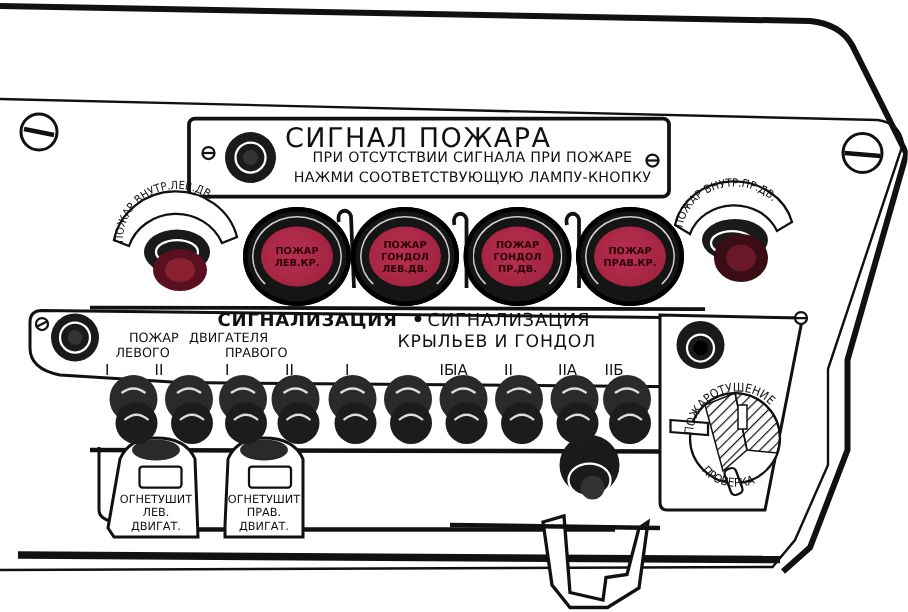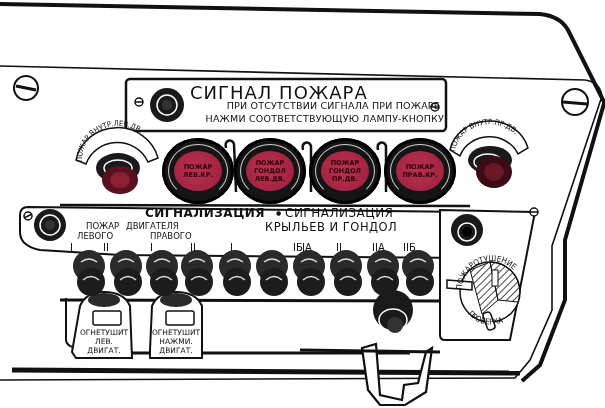--- a/index.html
+++ b/index.html
@@ -1,20 +1,20 @@
 <!DOCTYPE html>
 <html><head>
 <meta charset="utf-8">
 <style>
   html,body{margin:0;padding:0;background:#fff;}
   body{width:605px;height:408px;position:relative;overflow:hidden;font-family:"DejaVu Sans",sans-serif;}
   .abs{position:absolute;}
   svg text{font-family:"DejaVu Sans Condensed","DejaVu Sans",sans-serif;fill:#111;}
   .lbl{position:absolute;font-family:"DejaVu Sans",sans-serif;color:#111;white-space:nowrap;line-height:1;text-align:center;}
-  .plate-line{font-size:10px;letter-spacing:0.2px;text-align:right;}
+  .plate-line{font-size:10px;letter-spacing:0.2px;text-align:center;}
 </style>
 </head>
 <body>
 
 <svg class="abs" style="left:0;top:0" width="605" height="408" viewBox="0 0 605 408">
 
   <path d="M0,4 L540,14 Q560,16 568,30 L605,104" fill="none" stroke="#111" stroke-width="4"></path>
 
   <path d="M0,66 L585,80 Q600,82 602,96 L552,246 L552,310 L530,360 L515,378 L0,380" fill="none" stroke="#111" stroke-width="1.6"></path>
   <path d="M605,100 L565,240 L565,300 L540,365 L522,381" fill="none" stroke="#111" stroke-width="4"></path>
@@ -265,16 +265,16 @@
   </div>
 
 <div id="guard-label-layer">
     <div style="position: absolute; left: 78px; top: 328px; width: 52px; text-align: center;">
       <div style="font-size: 7.5px; line-height: 9px; color: rgb(17, 17, 17); font-family: &quot;DejaVu Sans&quot;, sans-serif;">ОГНЕТУШИТ</div>
       <div style="font-size: 7.5px; line-height: 9px; color: rgb(17, 17, 17); font-family: &quot;DejaVu Sans&quot;, sans-serif;">ЛЕВ.</div>
       <div style="font-size: 7.5px; line-height: 9px; color: rgb(17, 17, 17); font-family: &quot;DejaVu Sans&quot;, sans-serif;">ДВИГАТ.</div>
     </div>
     <div style="position: absolute; left: 150px; top: 328px; width: 52px; text-align: center;">
       <div style="font-size: 7.5px; line-height: 9px; color: rgb(17, 17, 17); font-family: &quot;DejaVu Sans&quot;, sans-serif;">ОГНЕТУШИТ</div>
-      <div style="font-size: 7.5px; line-height: 9px; color: rgb(17, 17, 17); font-family: &quot;DejaVu Sans&quot;, sans-serif;">НАЖМИ.</div>
+      <div style="font-size: 7.5px; line-height: 9px; color: rgb(17, 17, 17); font-family: &quot;DejaVu Sans&quot;, sans-serif;">ПРАВ.</div>
       <div style="font-size: 7.5px; line-height: 9px; color: rgb(17, 17, 17); font-family: &quot;DejaVu Sans&quot;, sans-serif;">ДВИГАТ.</div>
     </div>
   </div>
 
 </body></html>

